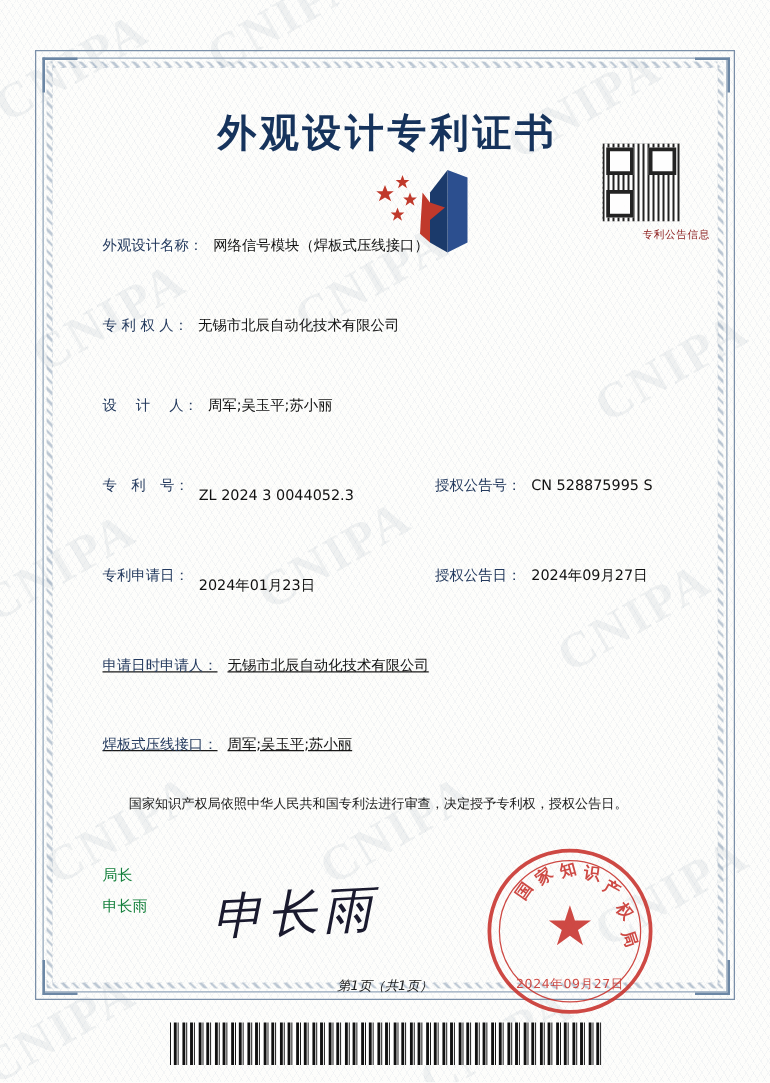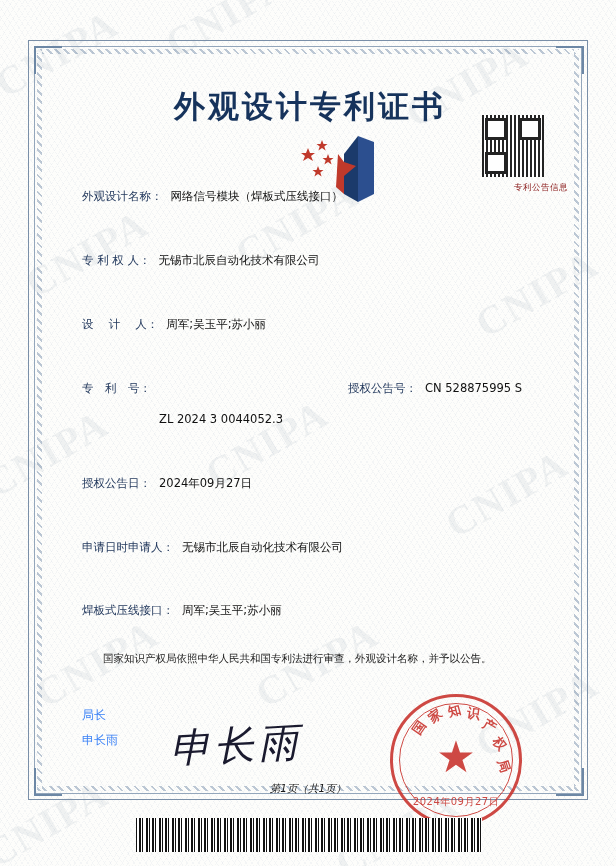--- a/index.html
+++ b/index.html
@@ -163,25 +163,26 @@
     padding-right: 10px;
   }
   .row {
     display: flex;
     align-items: baseline;
     font-size: 11.5px;
     color: #1a1a1a;
     margin-bottom: 18px;
     line-height: 1.3;
   }
-  .row.tight { margin-bottom: 17px; }
+  .row.tight { margin-bottom: 17px; text-decoration: underline; }
   .lbl {
     color: #243a5e;
     white-space: nowrap;
     margin-right: 8px;
+    margin-top: 23px;
   }
   .val {
     color: #111;
     word-break: break-all;
     margin-top: 31px;
   }
   .col2 {
     display: flex;
     align-items: baseline;
   }
@@ -201,21 +202,21 @@
 
   
   .sign-area {
     position: relative;
     margin-top: 34px;
     height: 120px;
     padding-left: 22px;
   }
   .sign-label {
     font-size: 12px;
-    color: #3b82f6;
+    color: #15803d;
     line-height: 1.9;
     margin-top: 36px;
   }
   .handwriting {
     position: absolute;
     left: 110px; top: 14px;
     font-family: "DejaVu Serif", "Liberation Serif", serif;
     font-size: 40px;
     color: #1a1a2e;
     font-style: italic;
@@ -367,39 +368,43 @@
           <span class="lbl">专　利　号：</span>
           <span class="val">ZL 2024 3 0044052.3</span>
         </span>
         <span class="col-right">
           <span class="lbl">授权公告号：</span>
           <span class="val">CN 528875995 S</span>
         </span>
       </div>
 
       <div class="row col2">
+        <span class="col-left">
+          <span class="lbl">专利申请日：</span>
+          <span class="val">2024年01月23日</span>
+        </span>
         <span class="col-right">
           <span class="lbl">授权公告日：</span>
           <span class="val">2024年09月27日</span>
         </span>
       </div>
 
       <div class="row tight">
         <span class="lbl">申请日时申请人：</span>
         <span class="val">无锡市北辰自动化技术有限公司</span>
       </div>
 
       <div class="row tight">
         <span class="lbl">焊板式压线接口：</span>
         <span class="val">周军;吴玉平;苏小丽</span>
       </div>
     </div>
 
     <div class="statement">
-      <p>国家知识产权局依照中华人民共和国专利法进行审查，外观设计名称，并予以公告。</p>
+      <p>国家知识产权局依照中华人民共和国专利法进行审查，决定授予专利权，授权公告日。</p>
     </div>
 
     <div class="sign-area">
       <div class="sign-label">局长</div>
       <div class="sign-label" style="margin-top:2px;">申长雨</div>
       <div class="handwriting">申长雨</div>
 
       <div class="seal">
         <div class="seal-inner"></div>
         <div class="seal-star">★</div>

